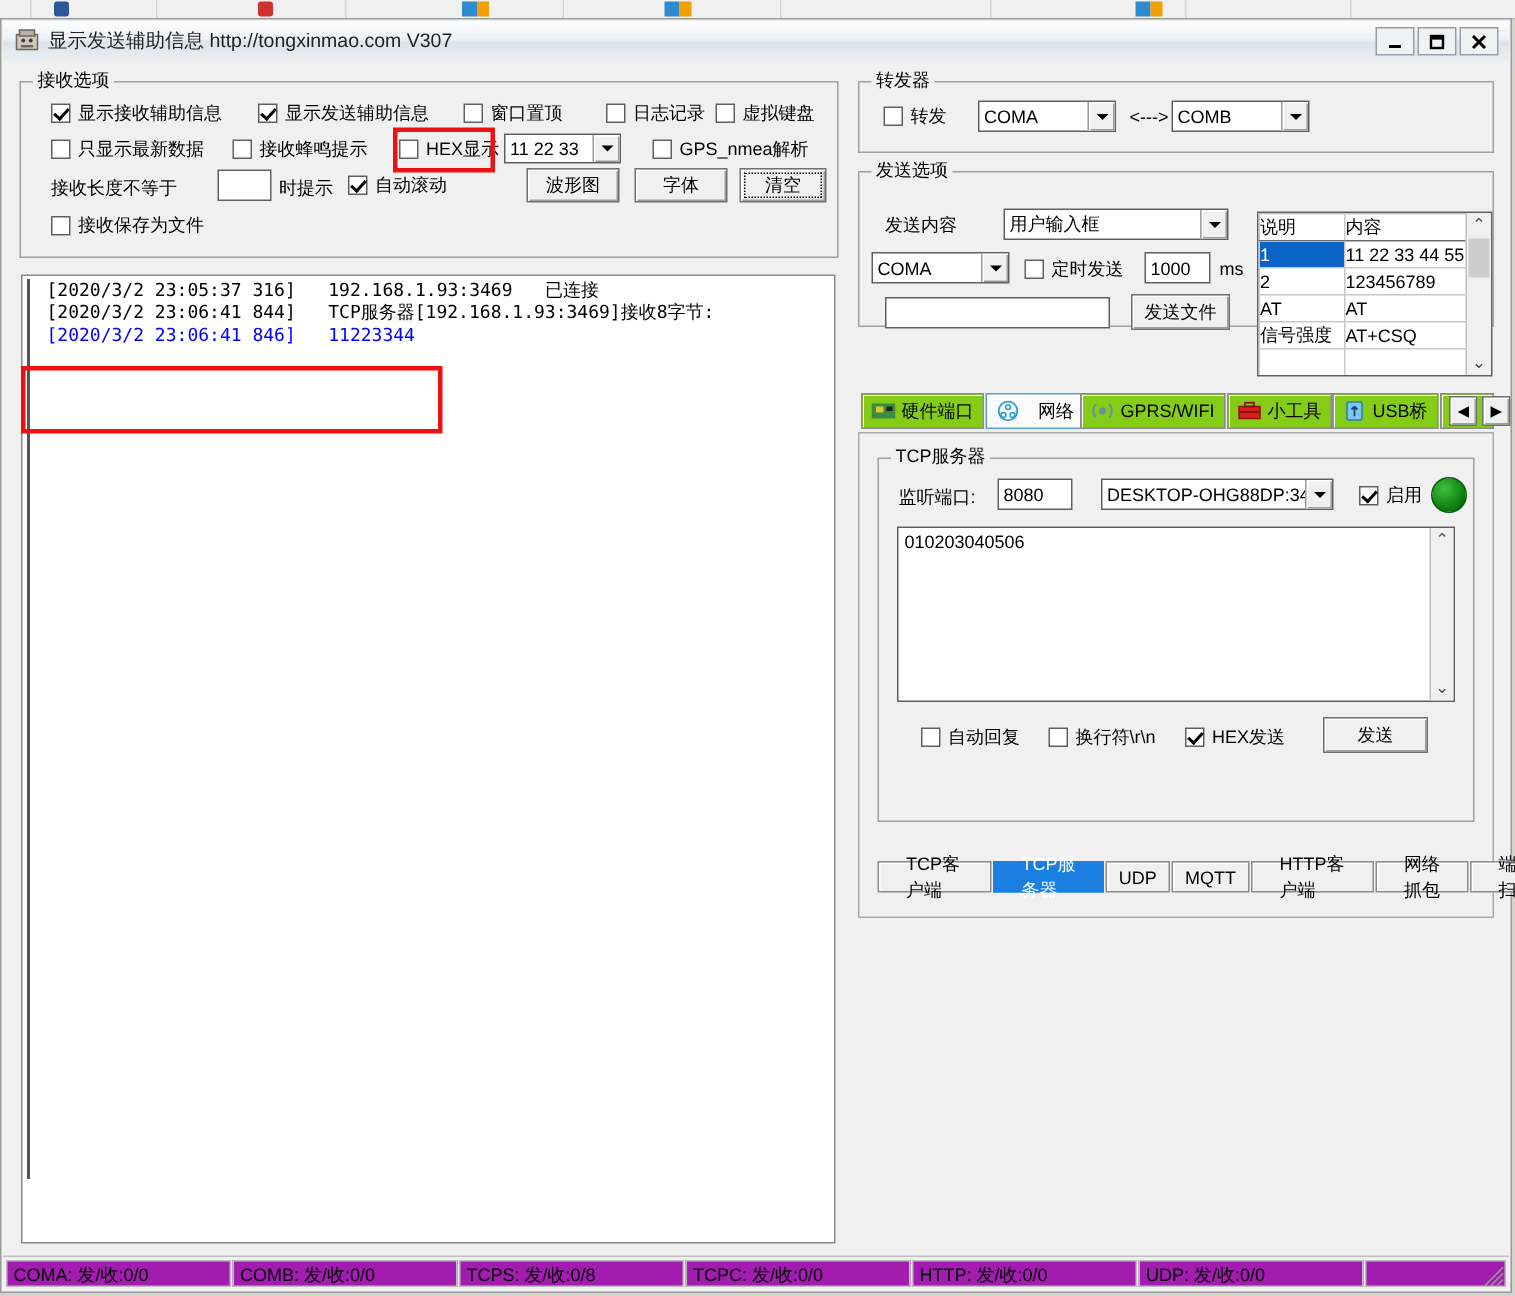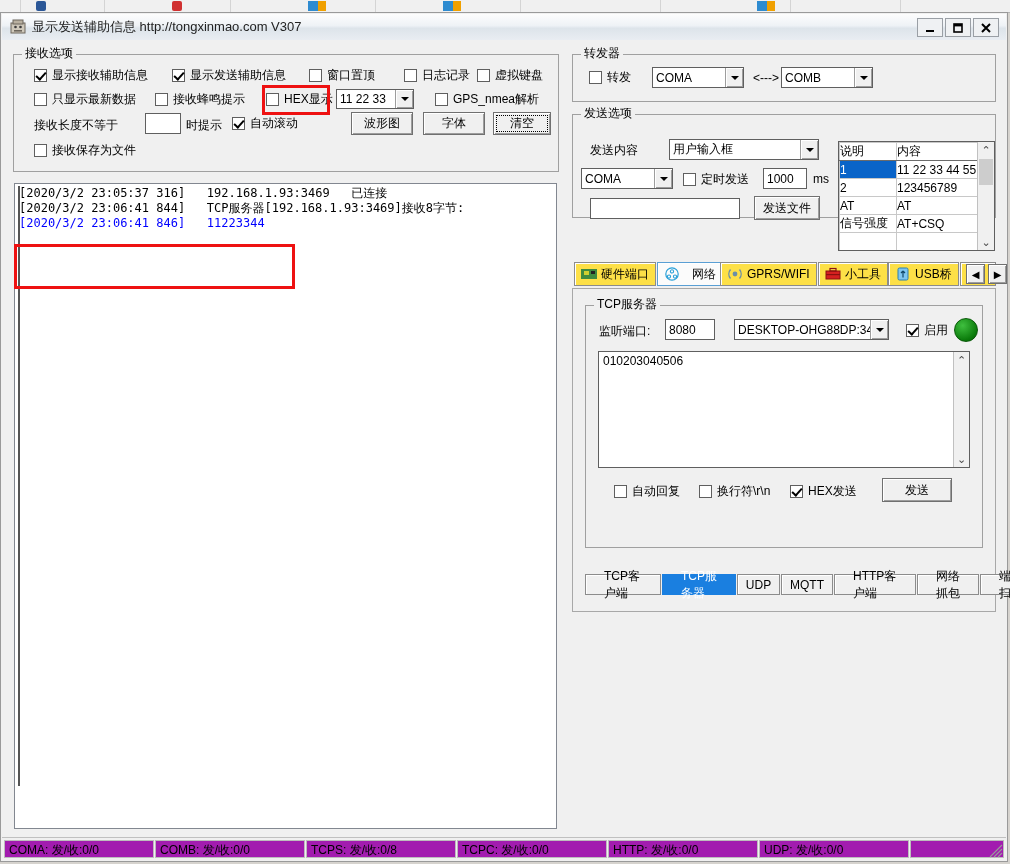--- a/index.html
+++ b/index.html
@@ -55,29 +55,29 @@
       font-size:12px;display:flex;align-items:center;overflow:hidden;}
   .combo .cval{flex:1;padding-left:3px;white-space:nowrap;overflow:hidden;}
   .combo .carrow{width:17px;height:100%;background:#f0f0f0;border-left:1px solid #9d9d9d;
       display:flex;align-items:center;justify-content:center;flex:none;
       box-shadow:inset 1px 1px 0 #fff, inset -1px -1px 0 #9d9d9d;}
   .tri-d{width:0;height:0;border-left:4px solid transparent;border-right:4px solid transparent;border-top:4px solid #000;}
 
   
   #recv-box{position:absolute;left:12px;top:143px;width:543px;height:646px;background:#fff;
      border:1px solid #828790;box-sizing:border-box;overflow:hidden;}
-  #recv-inner{position:absolute;left:0;top:0;right:0;bottom:0;padding:2px 0 0 4px;
+  #recv-inner{position:absolute;left:0;top:0;right:0;bottom:0;padding:2px 0 0 16px;
      font-family:"DejaVu Sans Mono","Liberation Mono",monospace;font-size:12px;line-height:15px;}
   #recv-inner .line{white-space:pre;}
   #recv-caret{position:absolute;left:3px;top:2px;width:2px;height:600px;background:#555;}
   #red-highlight{position:absolute;left:12px;top:204px;width:281px;height:45px;
      border:3px solid #ee1111;box-sizing:border-box;pointer-events:none;}
 
   
-  .tabbtn{position:absolute;height:24px;background:#fde047;border:1px solid #8c8c8c;
+  .tabbtn{position:absolute;height:24px;background:#84cc16;border:1px solid #8c8c8c;
      box-sizing:border-box;display:flex;align-items:center;gap:4px;padding:0 6px;font-size:12px;
      cursor:default;box-shadow:inset 1px 1px 0 #fff;}
   .tabbtn.sel{background:#fbfbfb;border-color:#5a9fd4;gap:12px;}
   .tabicon{width:16px;height:14px;flex:none;}
 
   
   .btab{position:absolute;height:21px;background:#f0f0f0;border:1px solid #8c8c8c;box-sizing:border-box;
      display:flex;align-items:center;justify-content:center;padding:0 18px;font-size:12px;cursor:default;
      box-shadow:inset 1px 1px 0 #fff;}
   .btab.sel{background:#1a7fe0;color:#fff;border-color:#1a7fe0;box-shadow:none;}

